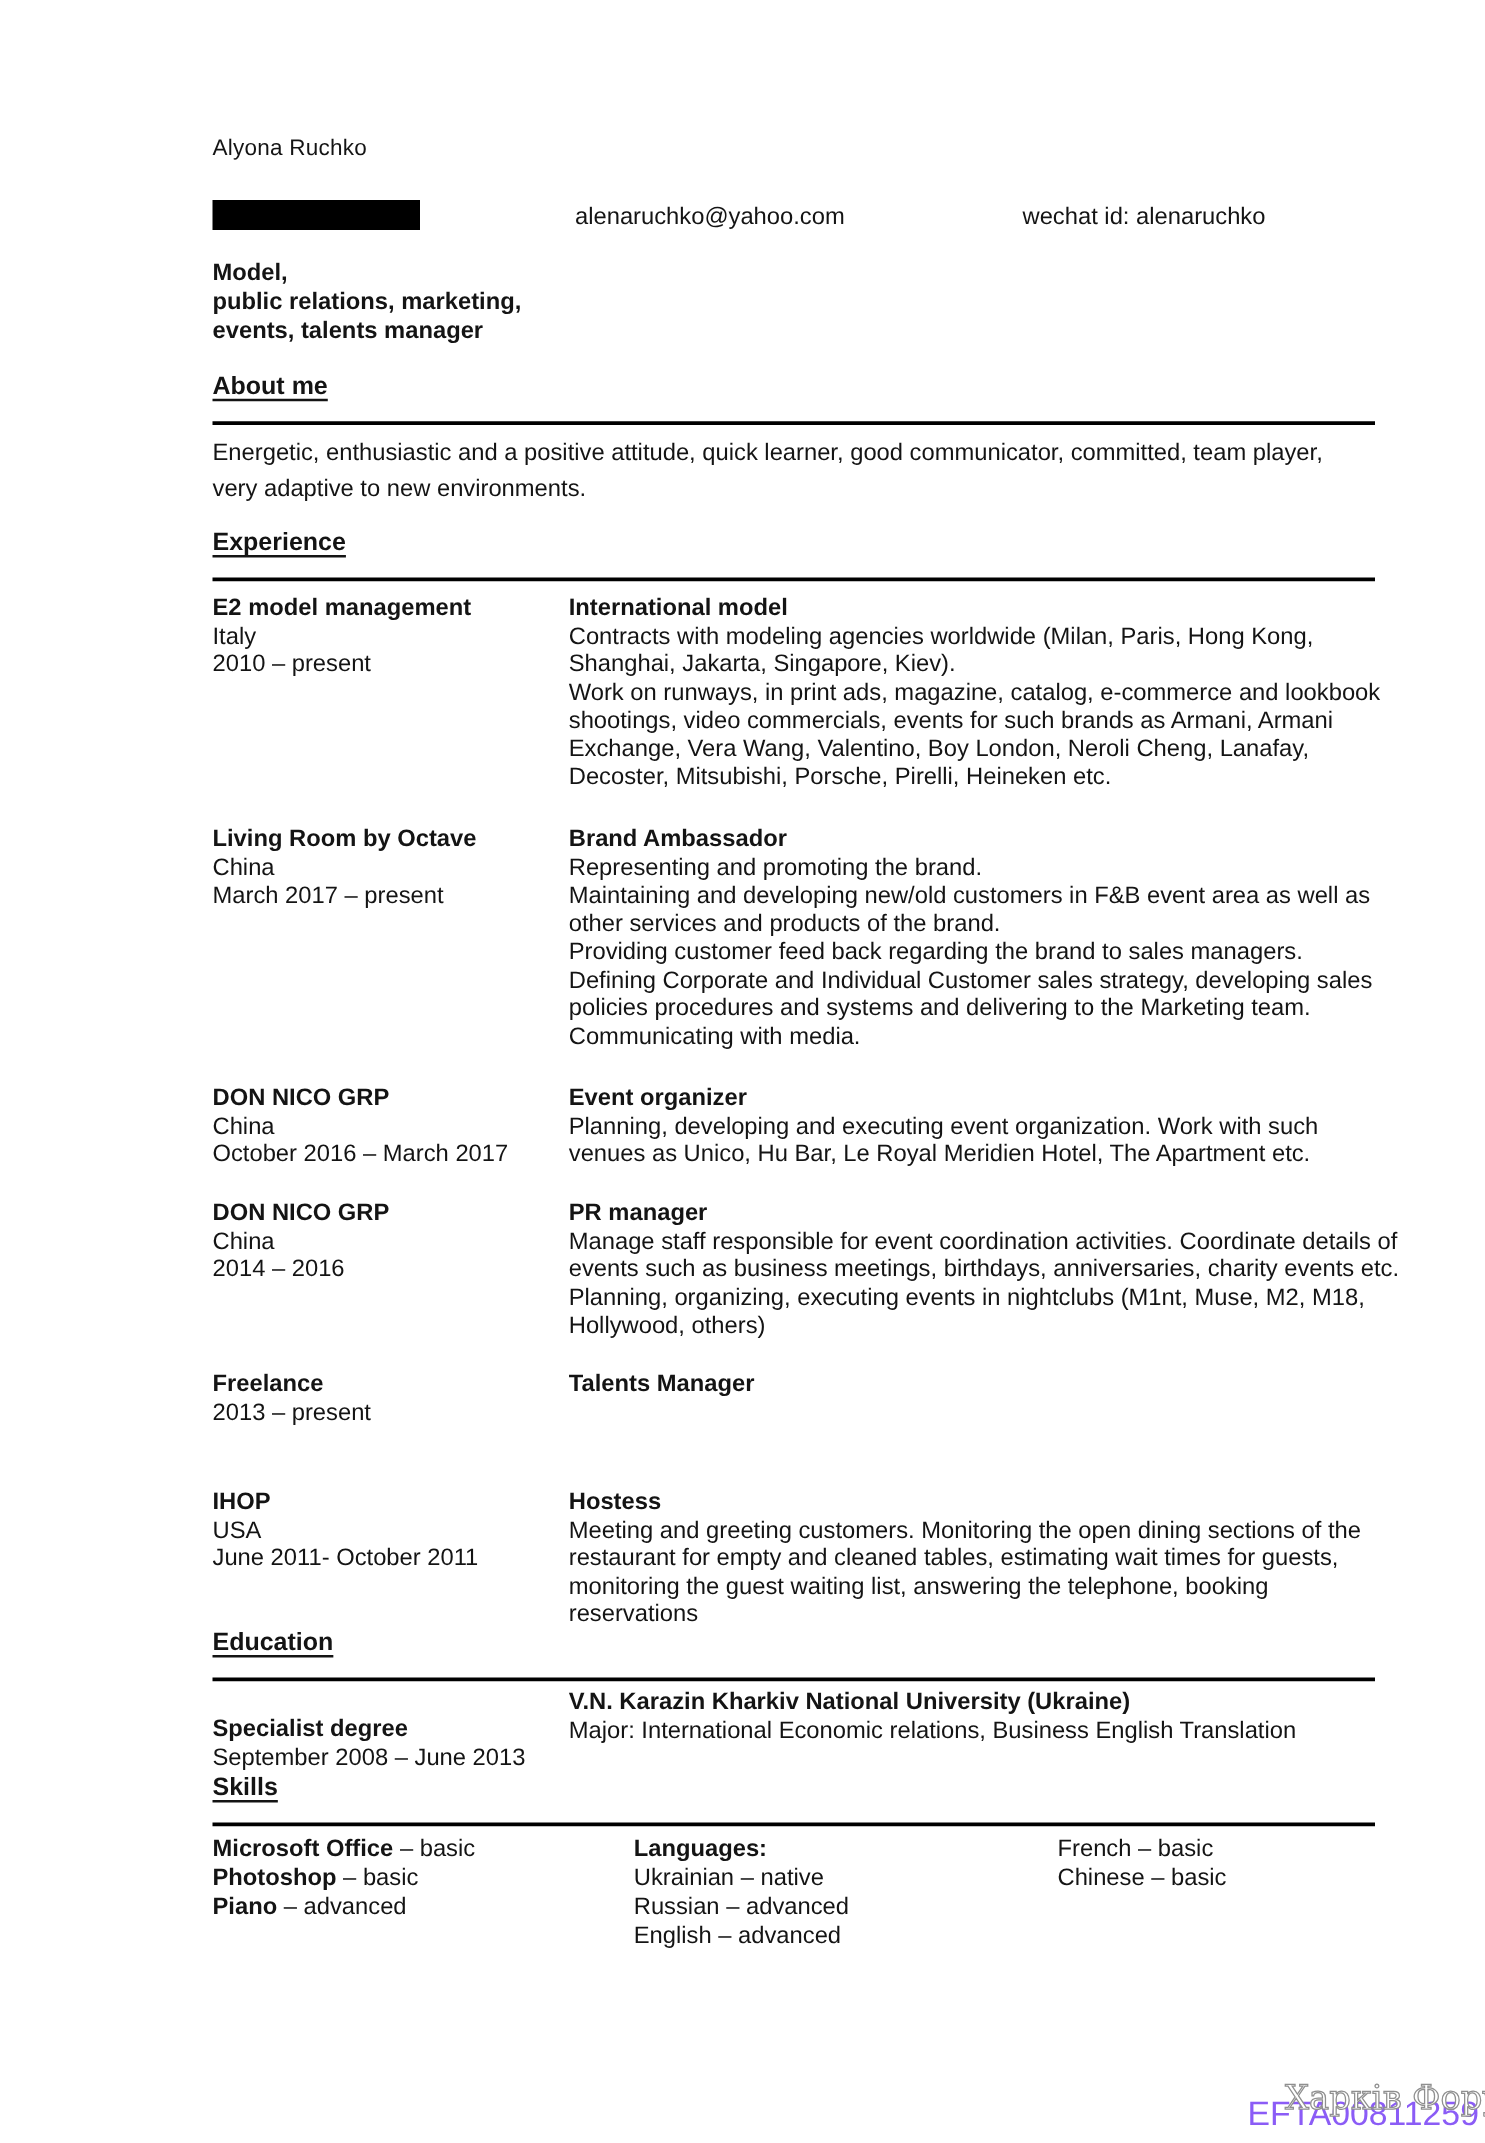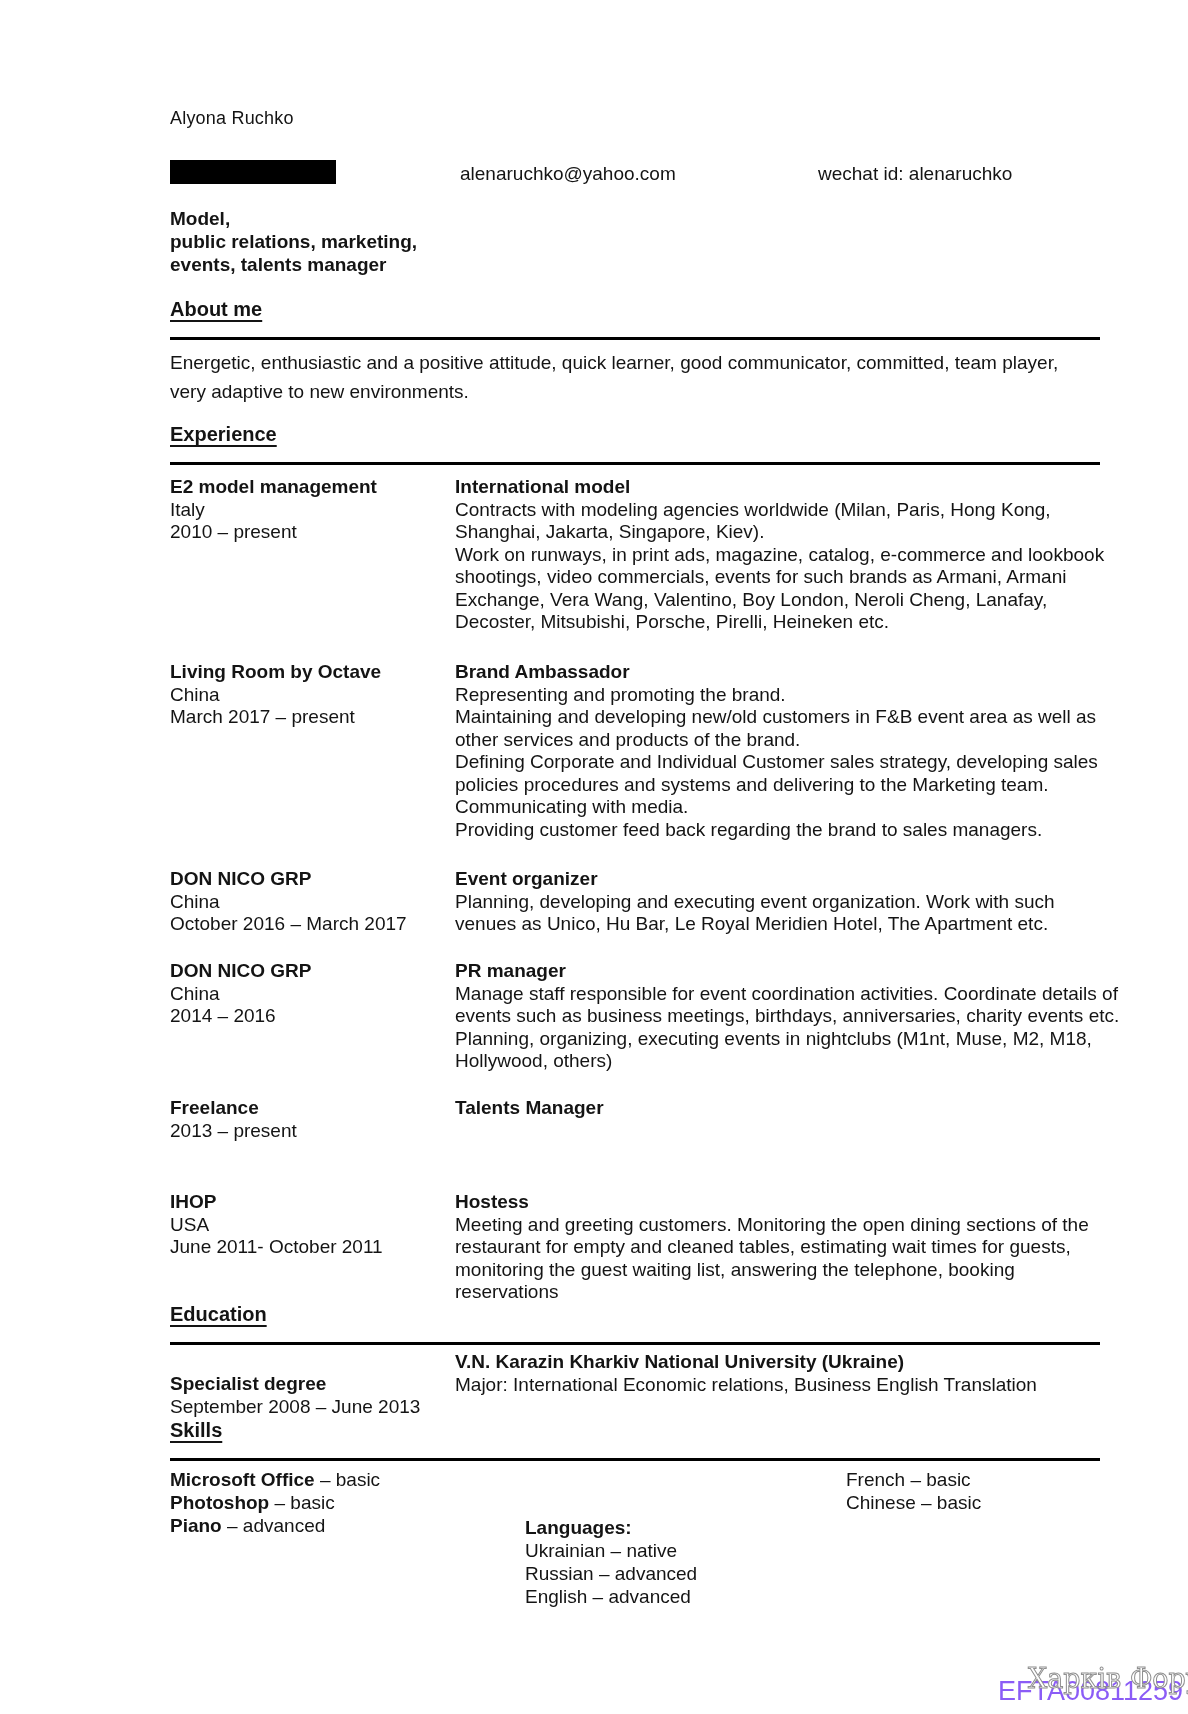--- a/index.html
+++ b/index.html
@@ -62,21 +62,21 @@
   .e3 { top:960px; }
   .e4 { top:1097px; }
   .e5 { top:1191px; }
 
   .edu-entry { left:170px; width:945px; top:1351px; font-size:19px; line-height:22.5px; }
   .edu-entry .col-left  { position:absolute; left:0; top:0; width:285px;margin-top:22px; }
   .edu-entry .col-right { position:absolute; left:285px; top:0; width:665px; }
 
   .skills-row { left:170px; top:1468px; width:945px; font-size:19px; line-height:23px; }
   .skills-col1 { position:absolute; left:0;    top:0; width:330px; }
-  .skills-col2 { position:absolute; left:355px; top:0; width:332px;margin-top:48px; }
+  .skills-col2 { position:absolute; left:337px; top:0; width:332px; }
   .skills-col3 { position:absolute; left:676px; top:0; width:260px; }
 
   .footer-code {
     left:998px; top:1676px;
     font-size:27px; color:#8b5cf6; letter-spacing:0;
     z-index:1;
   }
   .footer-watermark {
     left:1028px; top:1663px;
     font-family:"DejaVu Serif","Liberation Serif",serif;
@@ -125,22 +125,22 @@
 <div class="abs entry e1">
   <div class="col-left">
     <div class="bold">Living Room by Octave</div>
     <div>China</div>
     <div>March 2017 – present</div>
   </div>
   <div class="col-right">
     <div class="bold">Brand Ambassador</div>
     <div>Representing and promoting the brand.</div>
     <div>Maintaining and developing new/old customers in F&amp;B event area as well as other services and products of the brand.</div>
+    <div>Providing customer feed back regarding the brand to sales managers.</div>
     <div>Defining Corporate and Individual Customer sales strategy, developing sales policies procedures and systems and delivering to the Marketing team. Communicating with media.</div>
-    <div>Providing customer feed back regarding the brand to sales managers.</div>
   </div>
 </div>
 
 <div class="abs entry e2">
   <div class="col-left">
     <div class="bold">DON NICO GRP</div>
     <div>China</div>
     <div>October 2016 – March 2017</div>
   </div>
   <div class="col-right">

